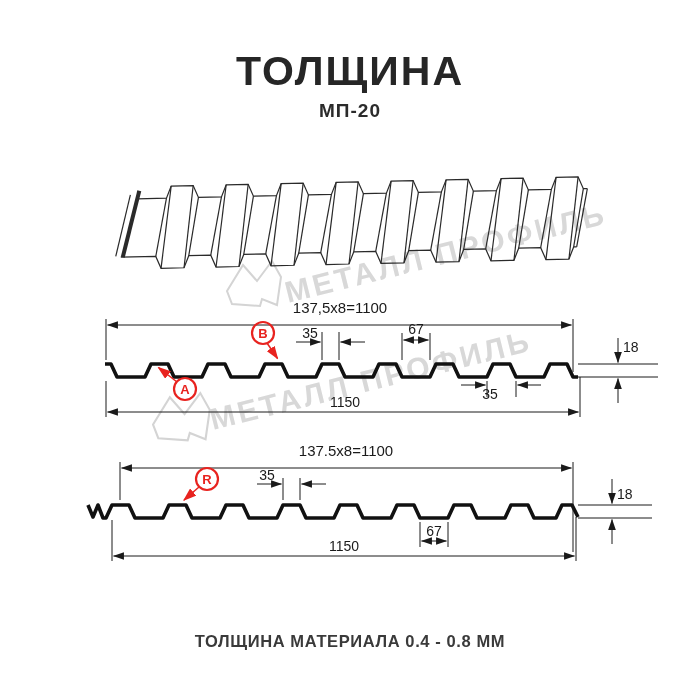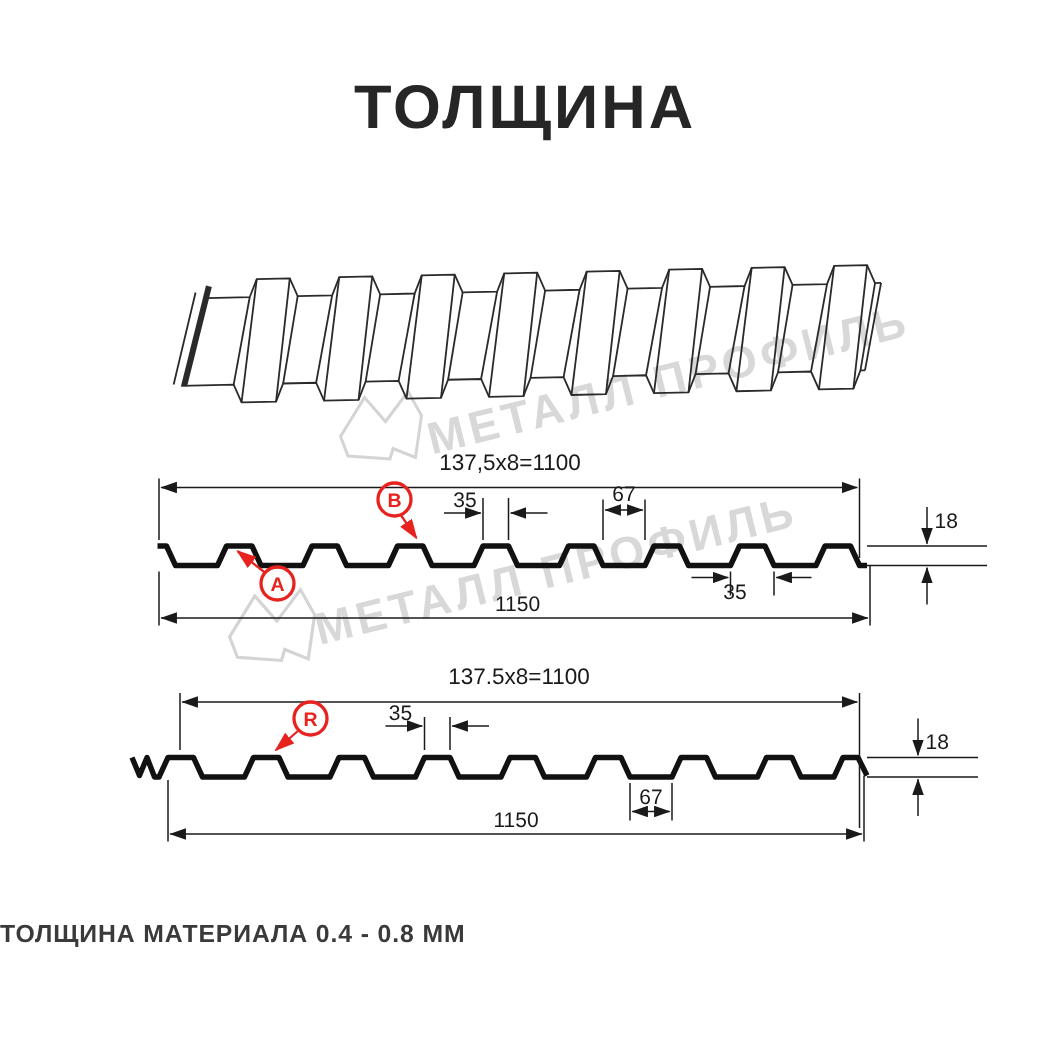--- a/index.html
+++ b/index.html
@@ -1,33 +1,34 @@
 <!DOCTYPE html>
 <html><head>
 <meta charset="utf-8">
 <style>
   html,body{margin:0;padding:0;}
   body{width:700px;height:700px;position:relative;background:#ffffff;overflow:hidden;
        font-family:"Liberation Sans", sans-serif;}
   .hdr{position:absolute;top:50px;left:0;width:700px;text-align:center;}
   .title{font-size:41px;font-weight:bold;letter-spacing:2px;color:#262626;line-height:1.05;}
   .subtitle{font-size:19px;font-weight:600;letter-spacing:1px;color:#2b2b2b;margin-top:7px;}
-  .ftr{position:absolute;top:614px;left:0;width:700px;
+  .ftr{position:absolute;top:632px;left:0;width:700px;text-align:center;
        font-size:16.5px;font-weight:600;letter-spacing:0.6px;color:#3a3a3a;}
   svg.stage{position:absolute;left:0;top:0;}
   text.dim{font-size:14px;fill:#1a1a1a;}
   text.dimbig{font-size:15px;fill:#1a1a1a;}
   text.cletter{font-size:13px;font-weight:bold;}
   .wmtext{font-size:30px;font-weight:bold;letter-spacing:3px;}
 </style>
 </head>
 <body>
 
 <div class="hdr">
   <div class="title">ТОЛЩИНА</div>
+  <div class="subtitle">МП-20</div>
 </div>
 
 <svg class="stage" width="700" height="700" viewBox="0 0 700 700">
   <defs>
     <marker id="arr" viewBox="0 0 10 7" refX="9.5" refY="3.5" markerWidth="11" markerHeight="7.7" orient="auto-start-reverse">
         <path d="M0,0 L10,3.5 L0,7 Z" fill="#1a1a1a"></path>
       </marker>
     <marker id="arrR" viewBox="0 0 10 7" refX="9" refY="3.5" markerWidth="9" markerHeight="6.3" orient="auto-start-reverse">
         <path d="M0,0 L10,3.5 L0,7 Z" fill="#e8231f"></path>
       </marker>

